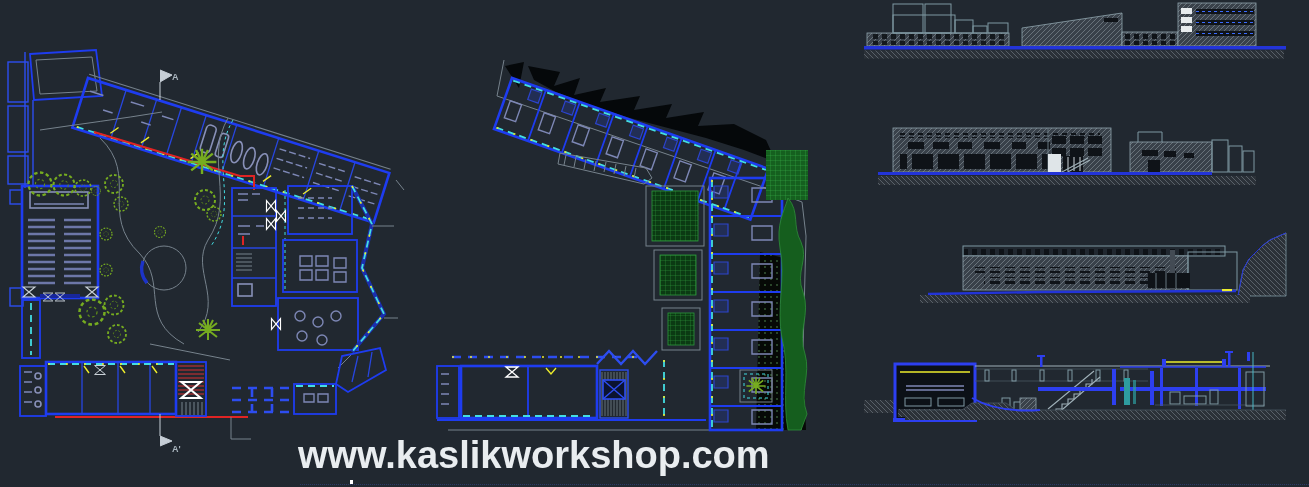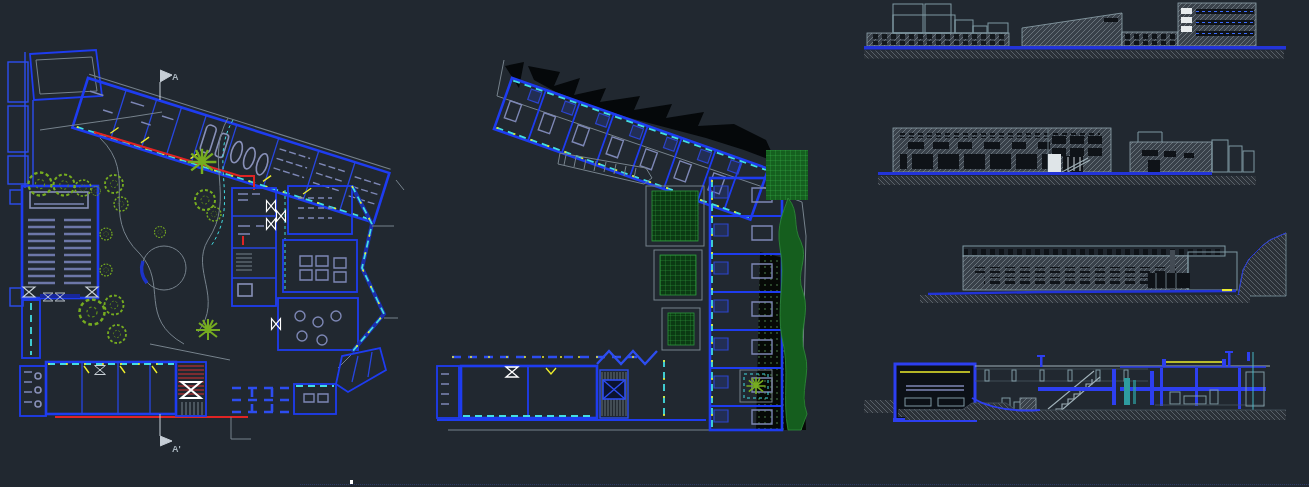--- a/index.html
+++ b/index.html
@@ -456,15 +456,16 @@
     <rect x="1246" y="372" width="18" height="34" class="eOut"></rect>
     <line x1="1253" y1="352" x2="1253" y2="418" stroke="#49b6c4" stroke-width="1"></line>
     <rect x="1247" y="352" width="3" height="9" class="secB"></rect>
     <polygon points="905,410 962,410 972,403 1006,403 1016,410 1286,410 1286,420 905,420" fill="url(#phg)"></polygon>
     <polyline points="905,410 962,410 972,403 1006,403 1016,410 1286,410" class="thinG"></polyline>
     <path d="M972,398 Q998,413 1040,410" stroke="#2d3ff0" stroke-width="2" fill="none"></path>
   </g>
 </g>
 </svg>
 
+<div class="watermark" style="color: rgb(233, 237, 240);">www.kaslikworkshop.com</div>
 <div class="botline"></div>
 <div class="botdot"></div>
 </div>
 
 </body></html>

